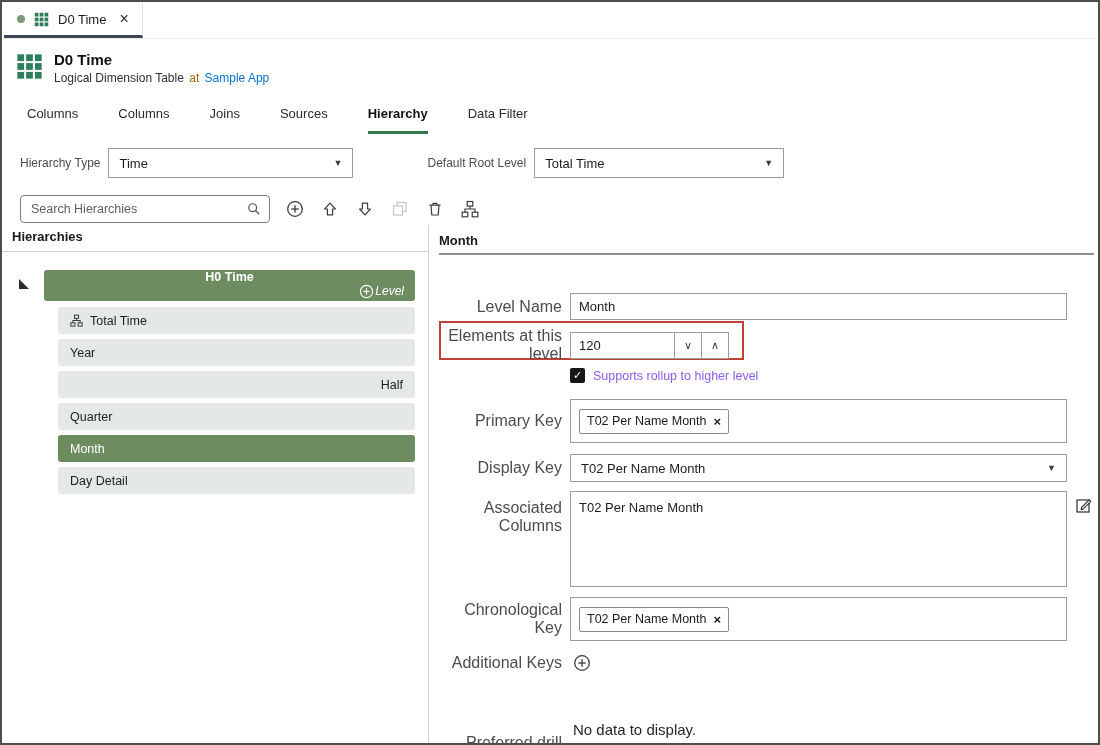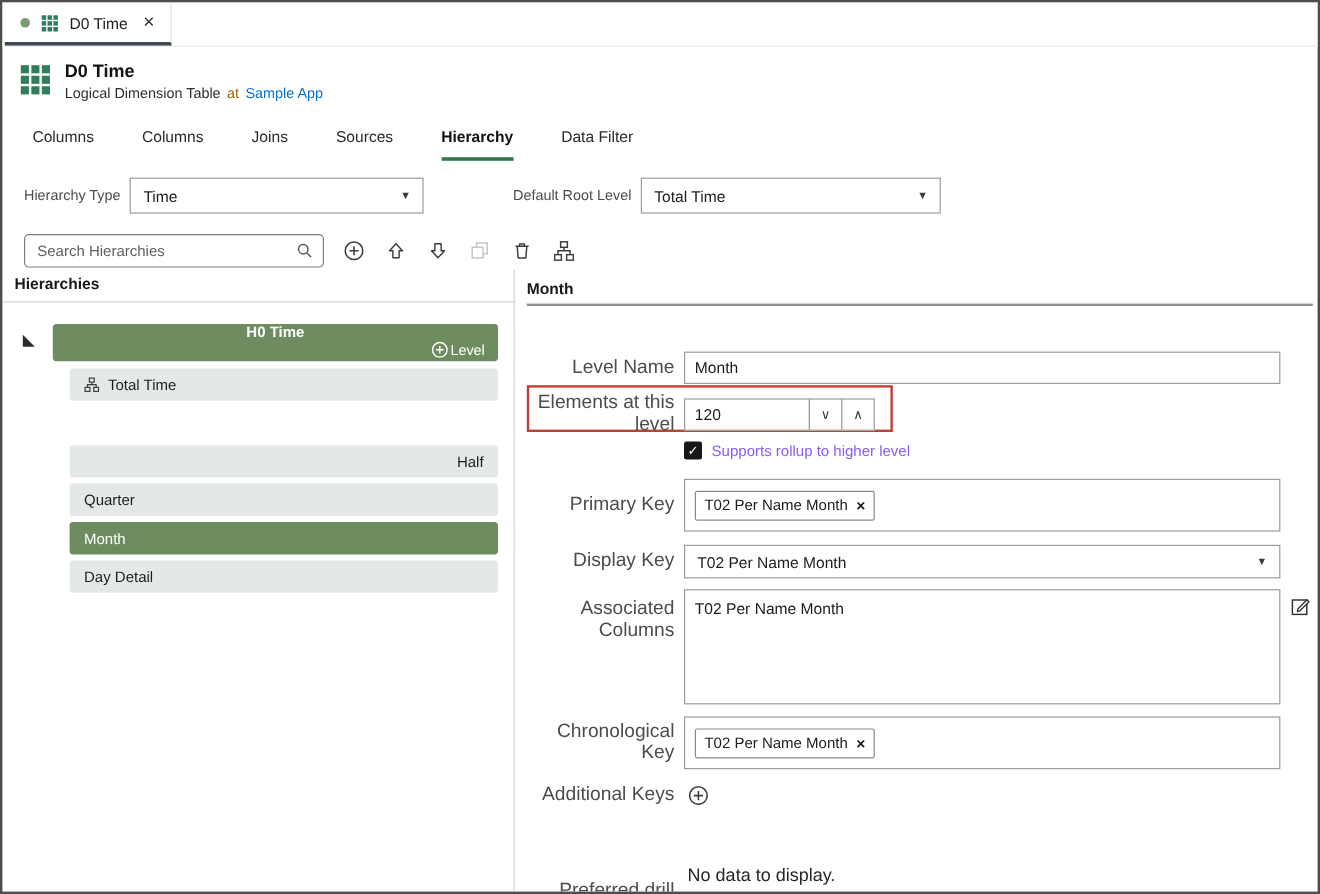--- a/index.html
+++ b/index.html
@@ -58,21 +58,21 @@
   .right-title { position:absolute; top:231px; left:437px; font-size:13px; font-weight:700; color:#191919; }
   .right-rule { position:absolute; top:251px; left:437px; width:655px; height:2px; background:#8f8f8f; }
 
   
   .expander { position:absolute; left:17px; top:277px; width:0; height:0; border-bottom:10px solid #2b2b2b; border-right:10px solid transparent; cursor:pointer; }
   .root-row {
     position:absolute; left:42px; top:268px; width:371px; height:31px; background:var(--accent-green,#6d8c5f);
     border-radius:3px; display:flex; align-items:center; padding:0 11px; box-sizing:border-box; color:#fff; cursor:pointer;flex-direction:column;
   }
   .root-label { font-weight:700; font-size:12.5px; }
-  .add-level { margin-left:auto; display:flex; align-items:center; gap:1px; font-size:12px; color:#fff; cursor:pointer; }
+  .add-level { margin-left:auto; display:flex; gap:1px; font-size:12px; color:#fff; cursor:pointer;font-style:italic; }
   .level-row {
     position:absolute; left:56px; width:357px; height:27px; background:var(--row-gray,#e5e9e5);
     border-radius:3px; display:flex; align-items:center; padding:0 12px; box-sizing:border-box;
     font-size:12.5px; color:#1e1e1e; cursor:pointer;
   }
   .level-row.selected { background:var(--accent-green,#6d8c5f); color:#fff; }
   .level-icon { margin-right:7px; display:flex; color:#3e3e3e; }
 
   
   .frow { position:absolute; left:437px; display:flex; align-items:center; }
@@ -242,20 +242,23 @@
     <span class="level-icon">
       <svg viewBox="0 0 18 18" width="13" height="13">
           <rect x="6.2" y="1.5" width="5.6" height="4.6" fill="none" stroke="currentColor" stroke-width="1.4"></rect>
           <path d="M9 6.1 V9 M4 12.2 V9 H14 V12.2" fill="none" stroke="currentColor" stroke-width="1.4"></path>
           <rect x="1.2" y="12.2" width="5.6" height="4.6" fill="none" stroke="currentColor" stroke-width="1.4"></rect>
           <rect x="11.2" y="12.2" width="5.6" height="4.6" fill="none" stroke="currentColor" stroke-width="1.4"></rect>
         </svg>
     </span>
     <span>Total Time</span>
   </div>
+  <div class="level-row" style="top:337px;">
+    <span>Year</span>
+  </div>
   <div class="level-row" style="top:369px;justify-content:flex-end;">
     <span>Half</span>
   </div>
   <div class="level-row" style="top:401px;">
     <span>Quarter</span>
   </div>
   <div class="level-row selected" style="top:433px;">
     <span>Month</span>
   </div>
   <div class="level-row" style="top:465px;">

